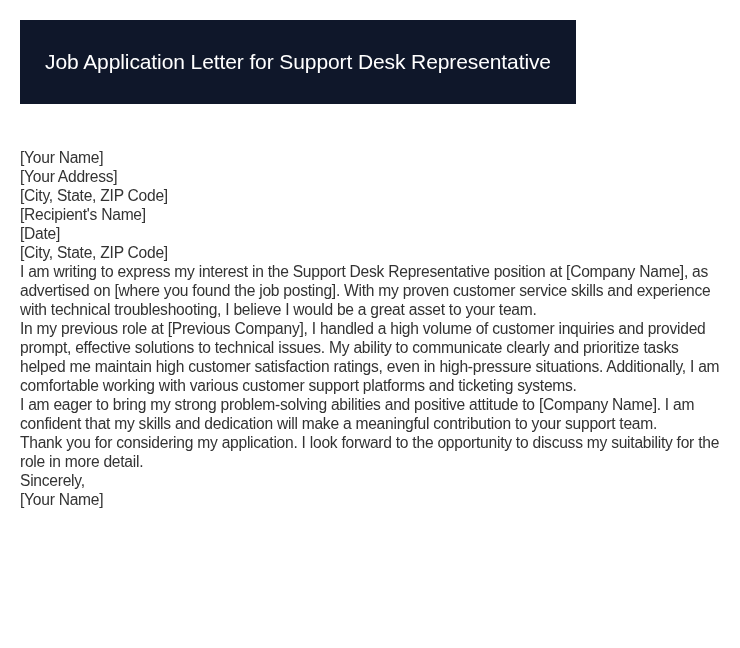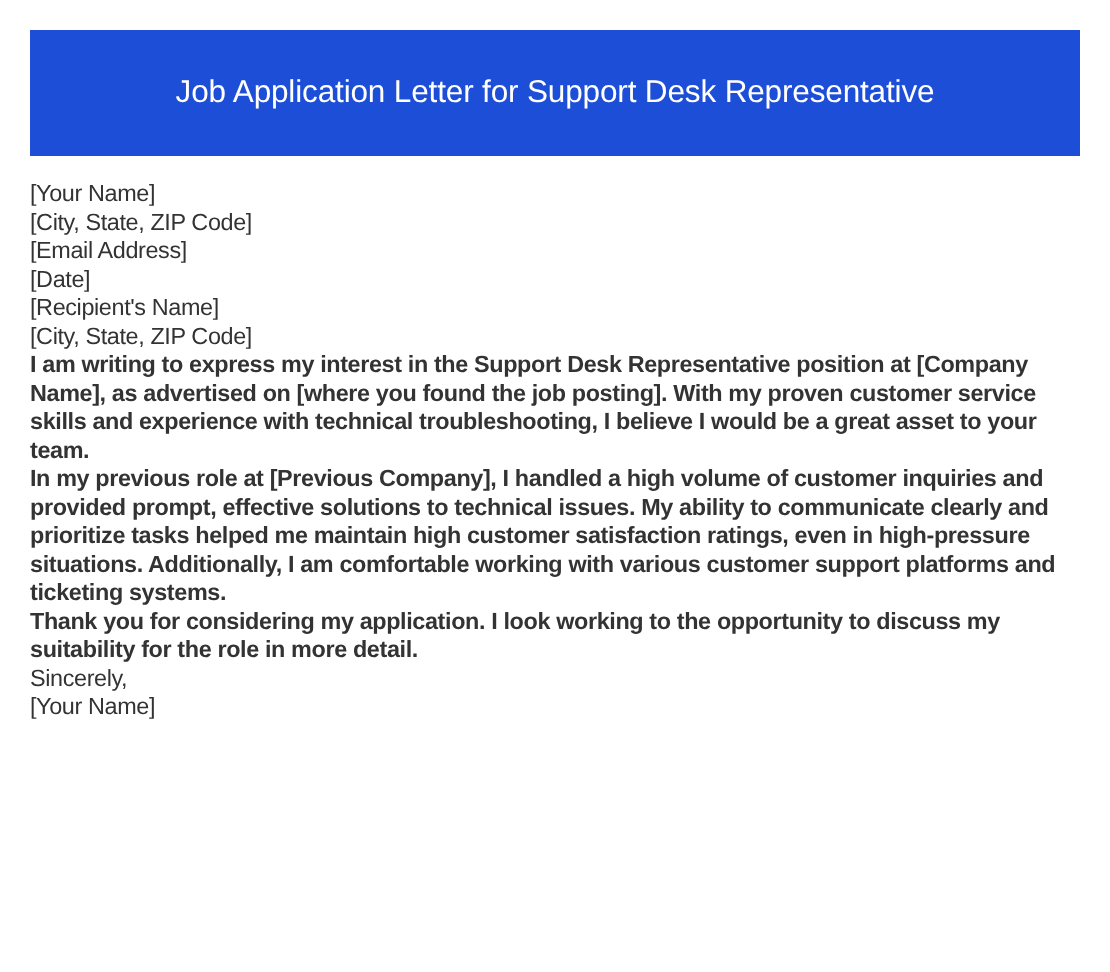--- a/index.html
+++ b/index.html
@@ -1,44 +1,45 @@
 <!DOCTYPE html>
 <html><head>
   <meta charset="utf-8">
   <style>
     html, body { margin: 0; padding: 0; background: #ffffff; }
     body { width: 740px; height: 648px; position: relative; overflow: hidden; }
     .header {
-      position: absolute; left: 20px; top: 20px; width: 700px; height: 84px;
-      background: #1d4ed8; display: flex; align-items: center; justify-content: center;
+      position: absolute; left: 20px; top: 20px; width: 556px; height: 84px;
+      background: #0f172a; display: flex; align-items: center; justify-content: center;
     }
     .header-title {
       color: #ffffff; font-family: "Liberation Sans", sans-serif; font-size: 21px;
       letter-spacing: -0.1px; font-weight: normal; margin: 0;
     }
     .letter {
-      position: absolute; left: 20px; top: 120px; width: 700px;
+      position: absolute; left: 20px; top: 148px; width: 700px;
       font-family: "Liberation Sans", sans-serif; font-size: 15.6px; line-height: 19px;
       color: #333333; letter-spacing: -0.25px;
     }
     .line { display: block; white-space: nowrap; }
-    .para { display: block; font-weight: bold; }
+    .para { display: block; }
   </style>
 </head>
 <body>
 
 <div class="header">
   <h1 class="header-title">Job Application Letter for Support Desk Representative</h1>
 </div>
 
 <div class="letter">
   <span class="line">[Your Name]</span>
+  <span class="line">[Your Address]</span>
   <span class="line">[City, State, ZIP Code]</span>
-  <span class="line">[Email Address]</span>
+  <span class="line">[Recipient's Name]</span>
   <span class="line">[Date]</span>
-  <span class="line">[Recipient's Name]</span>
   <span class="line">[City, State, ZIP Code]</span>
   <span class="para">I am writing to express my interest in the Support Desk Representative position at [Company Name], as advertised on [where you found the job posting]. With my proven customer service skills and experience with technical troubleshooting, I believe I would be a great asset to your team.</span>
   <span class="para">In my previous role at [Previous Company], I handled a high volume of customer inquiries and provided prompt, effective solutions to technical issues. My ability to communicate clearly and prioritize tasks helped me maintain high customer satisfaction ratings, even in high-pressure situations. Additionally, I am comfortable working with various customer support platforms and ticketing systems.</span>
-  <span class="para">Thank you for considering my application. I look working to the opportunity to discuss my suitability for the role in more detail.</span>
+  <span class="para">I am eager to bring my strong problem-solving abilities and positive attitude to [Company Name]. I am confident that my skills and dedication will make a meaningful contribution to your support team.</span>
+  <span class="para">Thank you for considering my application. I look forward to the opportunity to discuss my suitability for the role in more detail.</span>
   <span class="line">Sincerely,</span>
   <span class="line">[Your Name]</span>
 </div>
 
 </body></html>

